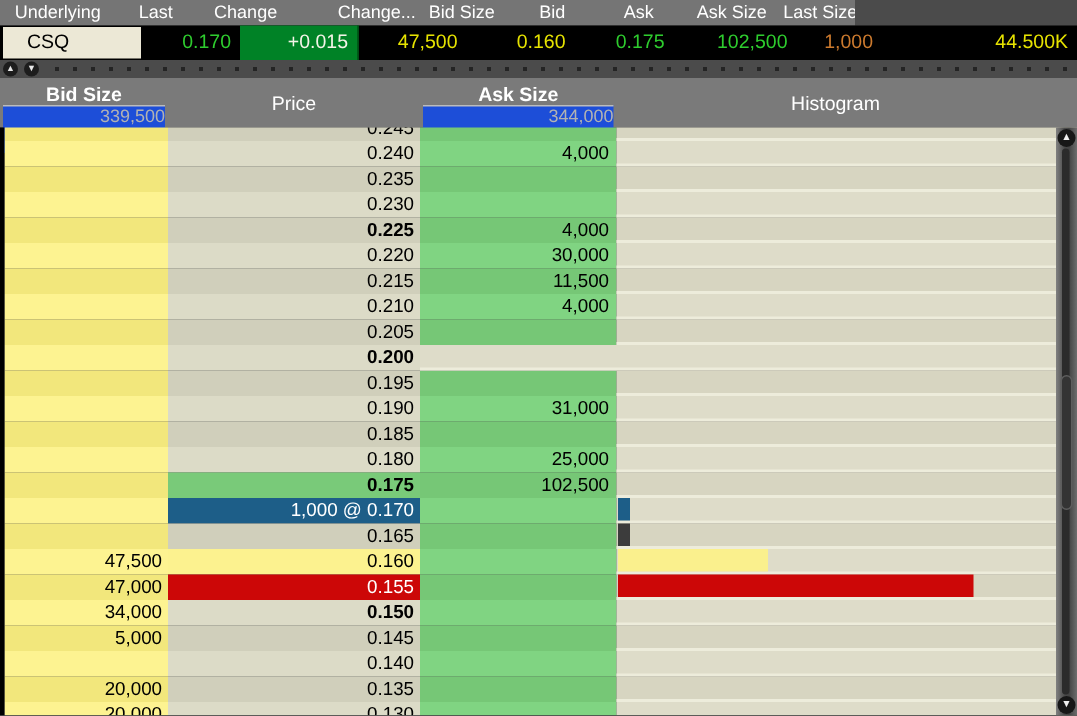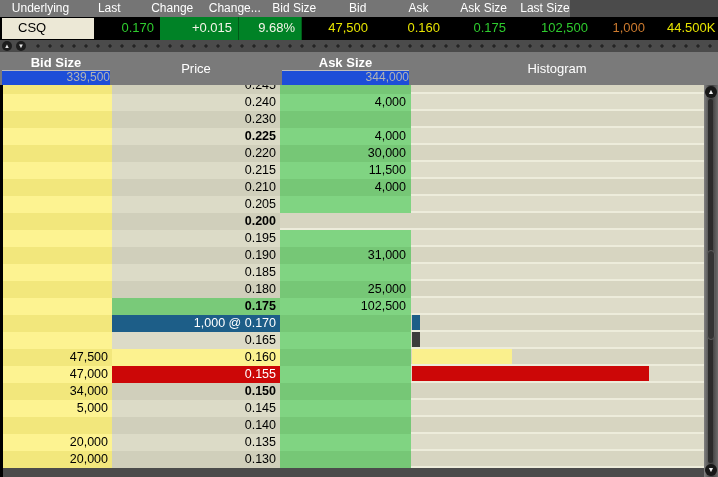--- a/index.html
+++ b/index.html
@@ -7,21 +7,21 @@
   .app{position:relative;width:718px;height:477px;overflow:hidden;
        font-family:"Liberation Sans",sans-serif;background:#4b4b4b;}
 
   
   .qh{position:absolute;top:0;left:0;width:570px;height:17px;display:flex;
       background:#757575;color:#fff;font-size:12px;line-height:17px;}
   .qh > div{text-align:center;overflow:hidden;white-space:nowrap;}
   .qr{position:absolute;top:17px;left:0;width:718px;height:23px;display:flex;
       background:#000;font-size:13px;line-height:21px;}
   .qr > div{text-align:right;padding-right:6px;overflow:hidden;white-space:nowrap;padding-left:16px;}
-  .w0{width:92px;} .w1{width:64px;} .w2{width:79px;} .w3{width:63px;}
+  .w0{width:92px;} .w1{width:64px;} .w2{width:79px;} .w3{width:63px;margin-left:28px;}
   .w4{width:72px;} .w5{width:72px;} .w6{width:66px;} .w7{width:82px;}
   .w8{width:57px;} .w9{flex:1;}
   .q-underlying{background:#ece8d6;color:#000;text-align:left !important;
       padding-left:4px;margin:1px 2px;line-height:19px;}
   .q-green-bg{background:#008226;color:#f4f4e8;border-right:1px solid #005a18;}
   .t-green{color:#2ecc2e;} .t-yellow{color:#e6e300;} .t-orange{color:#cc7a2e;}
 
   
   .divider{position:absolute;top:40px;left:0;width:718px;height:12px;background:#4b4b4b;}
   .divider .dots{position:absolute;left:32px;right:2px;top:0;height:12px;
@@ -95,21 +95,20 @@
     <div class="w6">Ask</div>
     <div class="w7">Ask Size</div>
     <div class="w8">Last Size</div>
     <div class="w9">Volume</div>
   </div>
 
   <div class="qr">
     <div class="w0 q-underlying">CSQ</div>
     <div class="w1 t-green">0.170</div>
     <div class="w2 q-green-bg">+0.015</div>
-    <div class="w3 q-green-bg">9.68%</div>
     <div class="w4 t-yellow">47,500</div>
     <div class="w5 t-yellow">0.160</div>
     <div class="w6 t-green">0.175</div>
     <div class="w7 t-green">102,500</div>
     <div class="w8 t-orange">1,000</div>
     <div class="w9 t-yellow">44.500K</div>
   </div>
 
   <div class="divider">
     <span class="mini-btn mini-up">▲</span>
@@ -140,20 +139,28 @@
       <div class="lr">
         <div class="cb"></div>
         <div class="cp">0.240</div>
         <div class="ca">4,000</div>
         <div class="ch">
             <div class="bar"></div>
           </div>
       </div>
       <div class="lr">
         <div class="cb"></div>
+        <div class="cp">0.235</div>
+        <div class="ca"></div>
+        <div class="ch">
+            <div class="bar"></div>
+          </div>
+      </div>
+      <div class="lr">
+        <div class="cb"></div>
         <div class="cp">0.230</div>
         <div class="ca"></div>
         <div class="ch">
             <div class="bar"></div>
           </div>
       </div>
       <div class="lr b">
         <div class="cb"></div>
         <div class="cp">0.225</div>
         <div class="ca">4,000</div>

